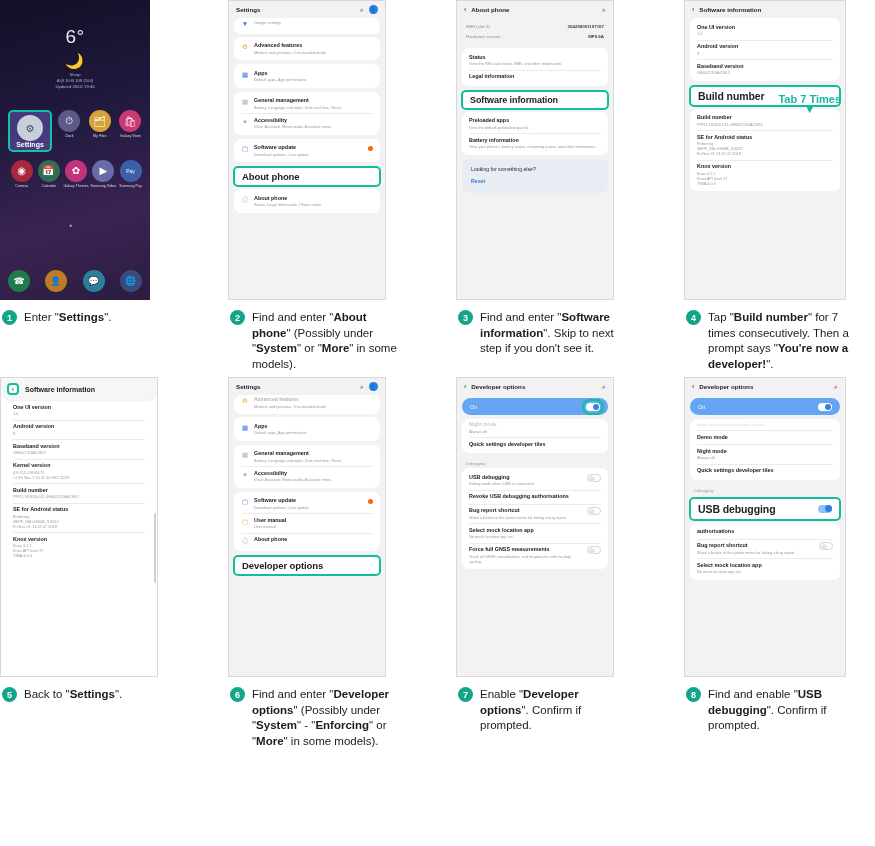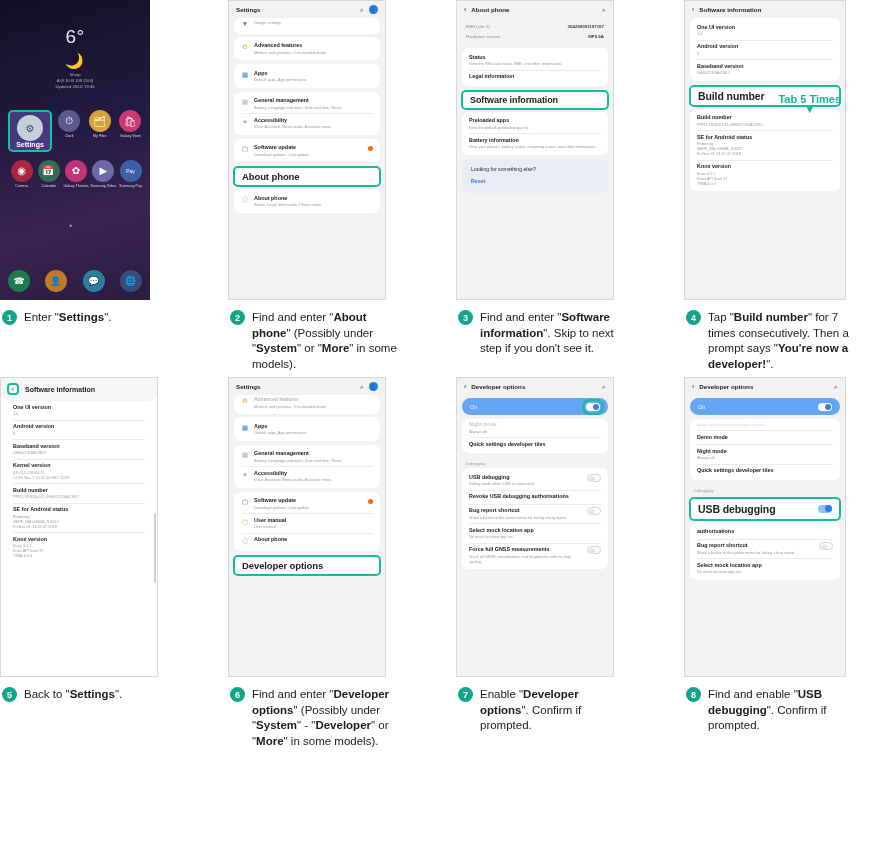--- a/index.html
+++ b/index.html
@@ -416,21 +416,21 @@
             </div>
             <div class="item">
               <div class="tx">
                 <div class="t1">Baseband version</div>
                 <div class="t2">G960ZCDSACSK2</div>
               </div>
             </div>
           </div>
 
           <div class="tab7">
-            <div class="t">Tab 5 Times</div>
+            <div class="t">Tab 7 Times</div>
             <div class="arrow">▼</div>
           </div>
 
           <div class="hl xl">
             <span>Build number</span>
           </div>
 
           <div class="card" style="margin-top:1px">
             <div class="item">
               <div class="tx">
@@ -613,21 +613,21 @@
           </div>
 
           <div class="hl" style="font-size:9.5px">
             <span>Developer options</span>
           </div>
         </div>
       </div>
 
       <div class="cap">
         <div class="num">6</div>
-        <div class="captx"><span>Find and enter "</span><b>Developer options</b><span>" (Possibly under "</span><b>System</b><span>" - "</span><b>Developer</b><span>" or "</span><b>More</b><span>" in some models).</span></div>
+        <div class="captx"><span>Find and enter "</span><b>Developer options</b><span>" (Possibly under "</span><b>System</b><span>" - "</span><b>Enforcing</b><span>" or "</span><b>More</b><span>" in some models).</span></div>
       </div>
     </div>
   </div>
 
   <div class="cell">
     <div class="cellinner">
       <div class="phone">
         <div class="scr">
           <div class="scr-head">
             <div class="chev">‹</div>

